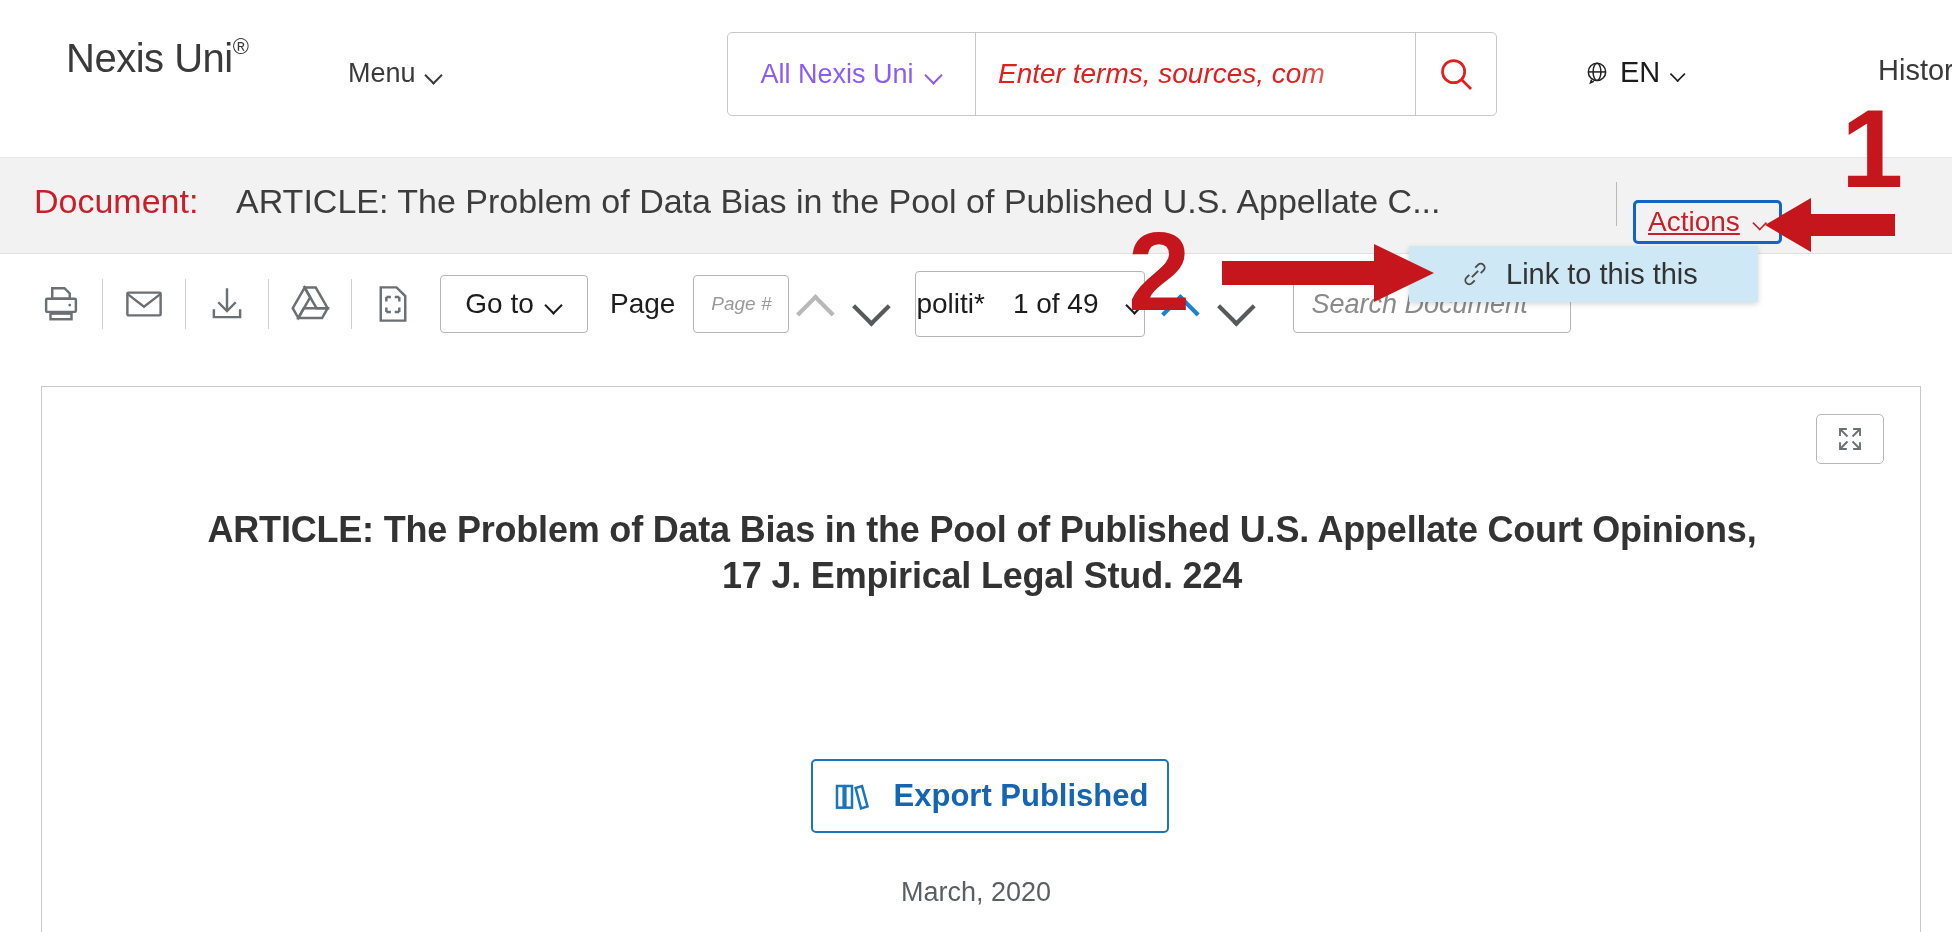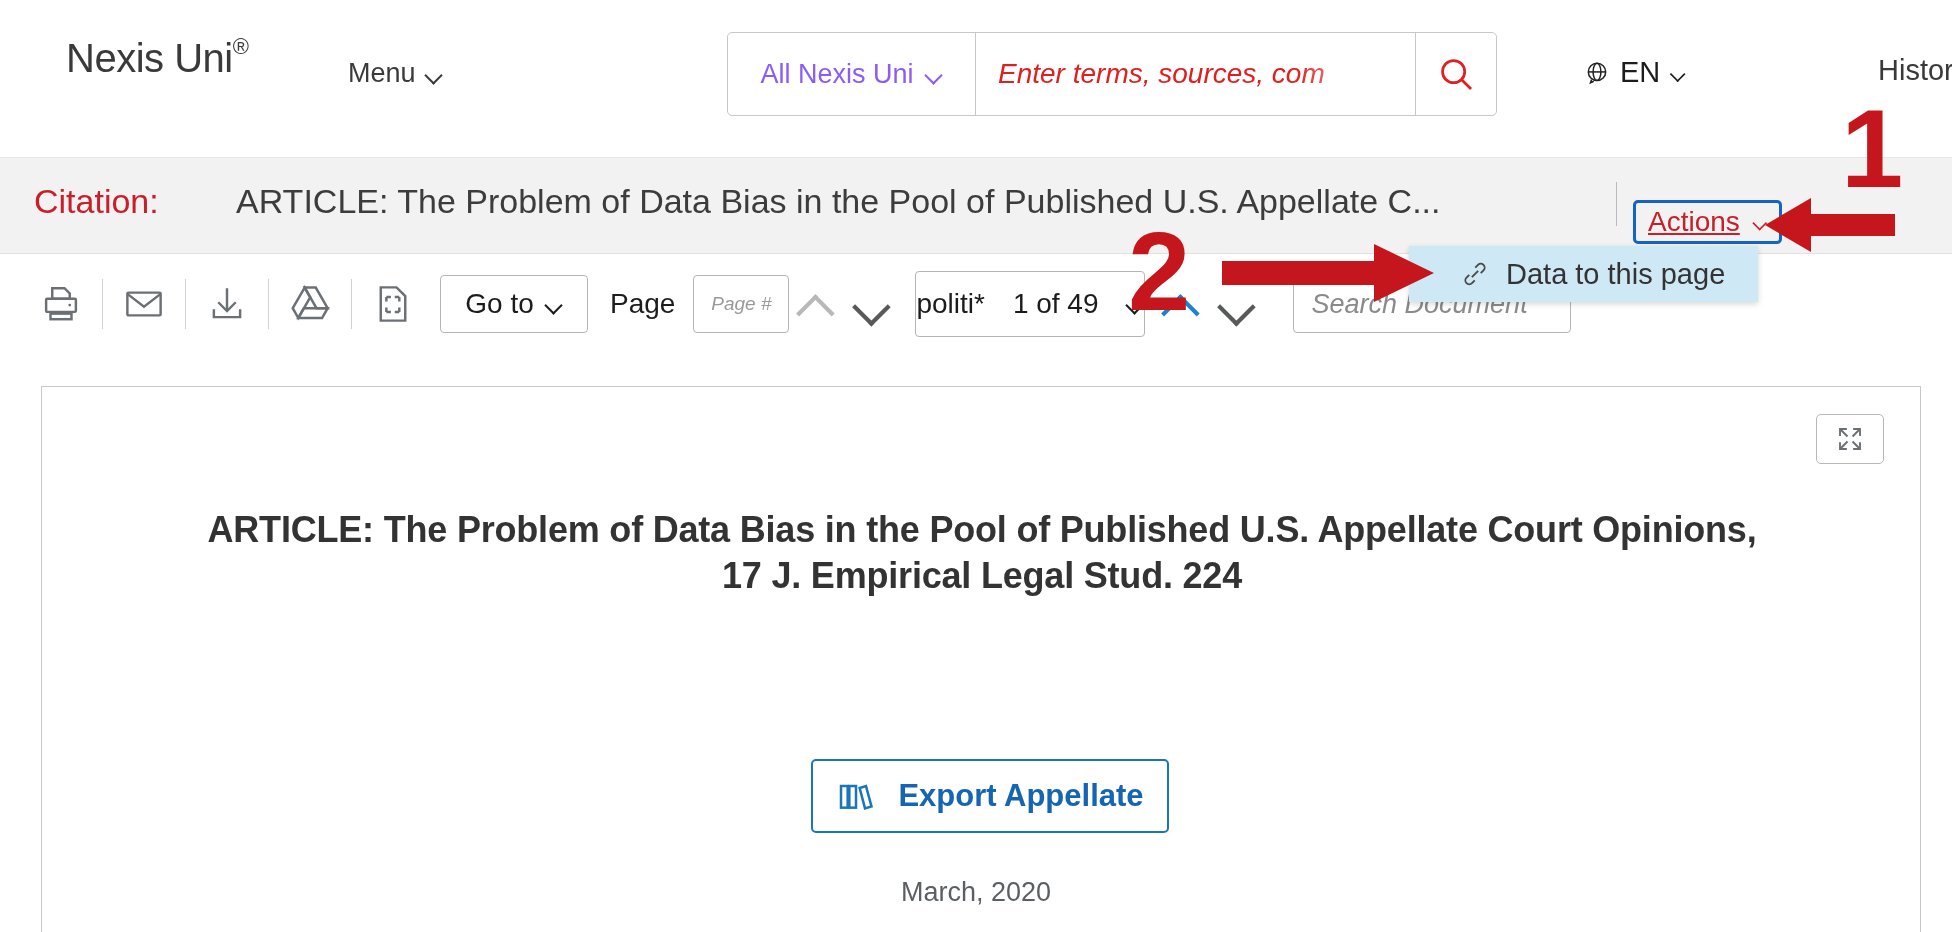--- a/index.html
+++ b/index.html
@@ -250,38 +250,38 @@
         <path d="M7 18 L6 21 L9 19.6"></path>
       </svg>
       <span>EN</span>
       <span class="chev"></span>
     </div>
 
     <div class="history">Histor</div>
   </div>
 
   <div class="doc-bar">
-    <div class="doc-label">Citation:</div>
+    <div class="doc-label">Document:</div>
     <div class="doc-title">ARTICLE: The Problem of Data Bias in the Pool of Published U.S. Appellate C...</div>
     <div class="doc-sep"></div>
   </div>
 
   <div class="actions-btn">
     <span class="lbl">Actions</span>
     <span class="chev"></span>
   </div>
 
   <div class="dropdown">
     <div style="display:flex;align-items:center;gap:16px;">
       <svg width="30" height="30" viewBox="0 0 24 24" fill="none" stroke="#4a4a4a" stroke-width="1.5">
         <path d="M9.5 14.5 L14.5 9.5"></path>
         <path d="M12.2 6.9 L14.4 4.7 a3.1 3.1 0 0 1 4.4 4.4 L16.6 11.3"></path>
         <path d="M11.8 17.1 L9.6 19.3 a3.1 3.1 0 0 1 -4.4 -4.4 L7.4 12.7"></path>
       </svg>
-      <span class="di-label">Data to this page</span>
+      <span class="di-label">Link to this this</span>
     </div>
   </div>
 
   <div class="toolbar">
     <div style="width:24px"></div>
 
     <div class="tb-icon">
       <svg width="42" height="42" viewBox="0 0 24 24" fill="none" stroke="#6b7075" stroke-width="1.4">
         <path d="M7 3 h7 l3 3 v3 H7 z"></path>
         <rect x="3.5" y="9" width="17" height="7.5" rx="0.6"></rect>
@@ -386,21 +386,21 @@
       <div>17 J. Empirical Legal Stud. 224</div>
     </div>
   </div>
 
   <div class="export-btn">
     <svg width="40" height="40" viewBox="0 0 24 24" fill="none" stroke="#1b75bc" stroke-width="1.5">
       <rect x="3" y="6" width="4" height="13"></rect>
       <rect x="8" y="6" width="4" height="13"></rect>
       <path d="M14.2 7.2 L18 6.1 L21.3 18.3 L17.4 19.4 Z"></path>
     </svg>
-    <span class="txt">Export Appellate</span>
+    <span class="txt">Export Published</span>
   </div>
 
   <div class="doc-date">March, 2020</div>
 
   <div class="anno anno-num anno-1">1</div>
   <div class="anno anno-num anno-2">2</div>
 
   <svg class="arrow-left" viewBox="0 0 130 58">
     <polygon points="0,29 46,2 46,18 130,18 130,40 46,40 46,56" fill="#c4161c"></polygon>
   </svg>

